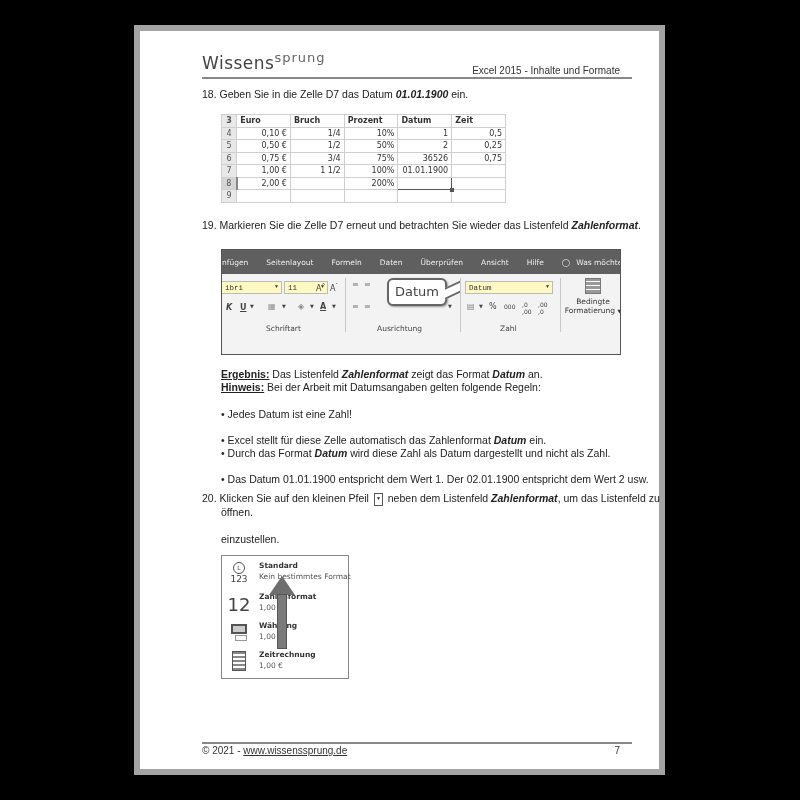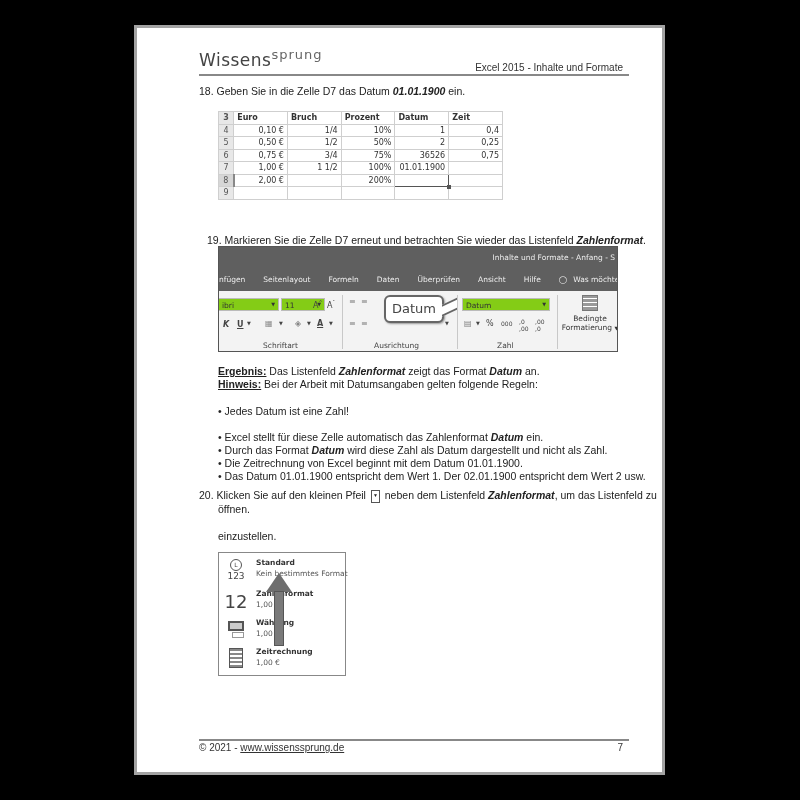--- a/index.html
+++ b/index.html
@@ -1,18 +1,18 @@
 <!DOCTYPE html>
 <html><head>
 <meta charset="utf-8">
 <style>
   * { box-sizing: border-box; margin: 0; padding: 0; }
   html, body { width: 800px; height: 800px; background: #000; overflow: hidden; }
   body { position: relative; font-family: "Liberation Sans", sans-serif; color: #222; }
-  .page { position: absolute; left: 134px; top: 25px; width: 531px; height: 750px; background: #fff; border: 3px solid #a3a3a3; }
+  .page { position: absolute; left: 134px; top: 25px; width: 531px; height: 750px; background: #fff; border: 6px solid #a3a3a3; }
   .abs { position: absolute; }
 
   
   .logo { left: 62px; top: 22px; font-family: "DejaVu Sans", sans-serif; font-size: 17px; color: #444; letter-spacing: 0.5px; }
   .logo .sup { font-size: 13px; position: relative; top: -7px; color: #666; letter-spacing: 1px; }
   .hdr-title { right: 39px; top: 34px; font-size: 10px; color: #333; }
   .hdr-rule { left: 62px; top: 46px; width: 430px; height: 2px; background: #888; }
 
   .txt { font-size: 10.5px; line-height: 13px; color: #222; white-space: nowrap; }
   .bi { font-weight: bold; font-style: italic; }
@@ -29,21 +29,21 @@
   .sheet td.rh.active { background: #d6d6d6; border-right: 2px solid #888; }
 
   
   .ribbon { left: 81px; top: 218px; width: 400px; height: 106px; border: 1px solid #555; background: #f3f3f3; overflow: hidden; font-family: "DejaVu Sans", sans-serif; }
   .rb-title { height: 20px; background: #5f5f5f; color: #eee; font-size: 7.5px; text-align: right; padding: 6px 2px 0 0; white-space: nowrap; }
   .rb-tabs { height: 24px; background: #5f5f5f; color: #eee; font-size: 7.5px; display: flex; align-items: center; white-space: nowrap; }
   .rb-tabs span { margin-right: 18px; }
   .rb-body { position: relative; height: 62px; background: #f3f3f3; }
   .rb-group-label { position: absolute; bottom: 3px; font-size: 7.5px; color: #444; }
   .rb-sep { position: absolute; top: 4px; width: 1px; height: 54px; background: #c8c8c8; }
-  .rb-box { position: absolute; background: #84cc16; border: 1px solid #bbb; height: 13px; font-size: 7.5px; padding: 2px 3px; color: #333; }
+  .rb-box { position: absolute; background: #fef9c3; border: 1px solid #bbb; height: 13px; font-size: 7.5px; padding: 2px 3px; color: #333; font-family: Liberation Mono, monospace; }
   .rb-ico { position: absolute; font-size: 8px; color: #444; }
   .callout { position: absolute; left: 165px; top: 4px; width: 60px; height: 28px; background: #fff; border: 2px solid #666; border-radius: 6px; font-size: 13px; color: #444; text-align: center; line-height: 24px; box-shadow: 1px 1px 2px #999; }
   .callout::after { content: ""; position: absolute; right: -16px; top: 4px; width: 16px; height: 8px; border-top: 2px solid #666; border-bottom: 2px solid #666; border-right: none; background: #fff; transform: skewY(-25deg); }
 
   
   .listpanel { left: 81px; top: 524px; width: 128px; height: 124px; border: 1px solid #888; background: #fff; font-family: "DejaVu Sans", sans-serif; }
   .li { position: absolute; left: 0; width: 126px; height: 30px; }
   .li-icon { position: absolute; left: 5px; top: 2px; width: 24px; height: 24px; color: #444; font-size: 8px; text-align: center; }
   .li-title { position: absolute; left: 37px; top: 1px; font-size: 7.5px; font-weight: bold; color: #333; white-space: nowrap; }
   .li-sub { position: absolute; left: 37px; top: 12px; font-size: 7.5px; color: #555; white-space: nowrap; }
@@ -79,21 +79,21 @@
       <td style="width:53px">Prozent</td>
       <td style="width:53px">Datum</td>
       <td style="width:53px">Zeit</td>
     </tr>
     <tr>
       <td class="rh">4</td>
       <td class="num">0,10 €</td>
       <td class="num">1/4</td>
       <td class="num">10%</td>
       <td class="num">1</td>
-      <td class="num">0,4</td>
+      <td class="num">0,5</td>
     </tr>
     <tr>
       <td class="rh">5</td>
       <td class="num">0,50 €</td>
       <td class="num">1/2</td>
       <td class="num">50%</td>
       <td class="num">2</td>
       <td class="num">0,25</td>
     </tr>
     <tr>
@@ -124,26 +124,25 @@
       <td class="rh">9</td>
       <td class="num"></td>
       <td class="num"></td>
       <td class="num"></td>
       <td class="num"></td>
       <td class="num"></td>
     </tr>
   </tbody>
     </table>
 
-  <div class="abs txt" style="left:62px; top:206px;margin-left:8px;">
+  <div class="abs txt" style="left:62px; top:188px;">
     <span>19. Markieren Sie die Zelle D7 erneut und betrachten Sie wieder das Listenfeld </span><span class="bi">Zahlenformat</span><span>.</span>
   </div>
 
   <div class="abs ribbon">
-    <div class="rb-title">Inhalte und Formate - Anfang - S</div>
     <div class="rb-tabs">
       <span>nfügen</span>
       <span>Seitenlayout</span>
       <span>Formeln</span>
       <span>Daten</span>
       <span>Überprüfen</span>
       <span>Ansicht</span>
       <span>Hilfe</span>
       <span style="margin-right:6px;">◯</span>
       <span>Was möchten S</span>
@@ -196,21 +195,20 @@
   <div class="abs txt" style="left:81px; top:337px;">
     <span class="ul">Ergebnis:</span><span> Das Listenfeld </span><span class="bi">Zahlenformat</span><span> zeigt das Format </span><span class="bi">Datum</span><span> an.</span>
   </div>
   <div class="abs txt" style="left:81px; top:350px;">
     <span class="ul">Hinweis:</span><span> Bei der Arbeit mit Datumsangaben gelten folgende Regeln:</span>
   </div>
 
   <div class="abs txt" style="left:81px; top:377px;">• <span>Jedes Datum ist eine Zahl!</span></div>
   <div class="abs txt" style="left:81px; top:416px;">• <span>Durch das Format </span><span class="bi">Datum</span><span> wird diese Zahl als Datum dargestellt und nicht als Zahl.</span></div>
   <div class="abs txt" style="left:81px; top:403px;">• <span>Excel stellt für diese Zelle automatisch das Zahlenformat </span><span class="bi">Datum</span><span> ein.</span></div>
-  <div class="abs txt" style="left:81px; top:429px;">• <span>Die Zeitrechnung von Excel beginnt mit dem Datum 01.01.1900.</span></div>
   <div class="abs txt" style="left:81px; top:442px;">• <span>Das Datum 01.01.1900 entspricht dem Wert 1. Der 02.01.1900 entspricht dem Wert 2 usw.</span></div>
 
   <div class="abs txt" style="left:62px; top:461px;">
     <span>20. Klicken Sie auf den kleinen Pfeil </span><span class="mini-dd">▼</span><span> neben dem Listenfeld </span><span class="bi">Zahlenformat</span><span>, um das Listenfeld zu</span>
   </div>
   <div class="abs txt" style="left:81px; top:475px;">öffnen.</div>
 
   <div class="abs txt" style="left:81px; top:502px;">einzustellen.</div>
 
   <div class="abs listpanel">

